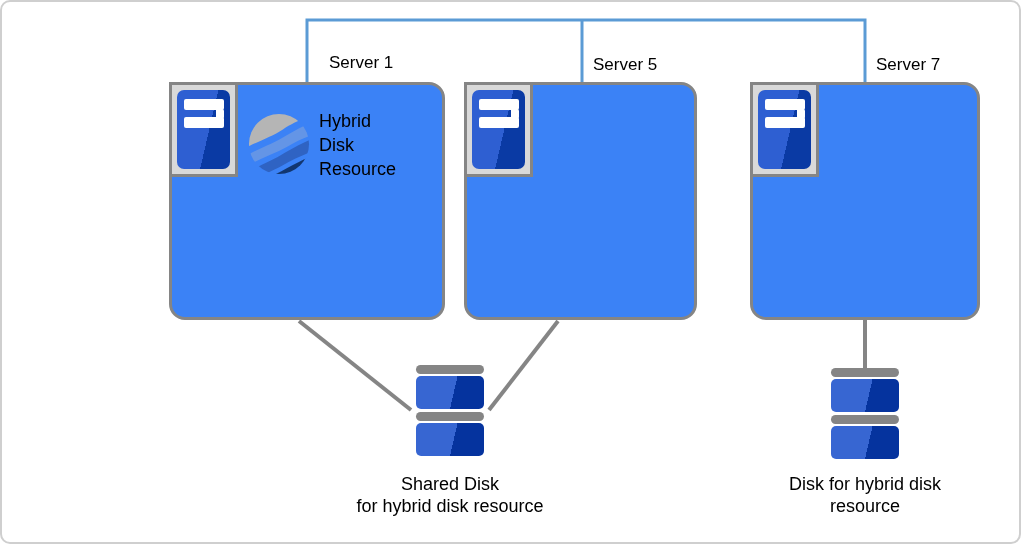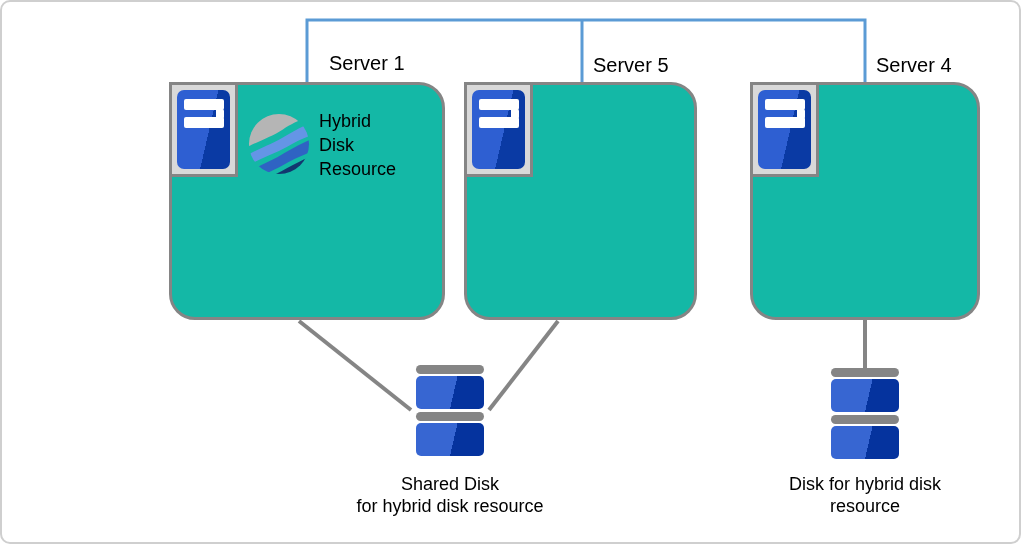--- a/index.html
+++ b/index.html
@@ -13,29 +13,29 @@
     overflow:hidden;
     font-family:"Liberation Sans", sans-serif;
     color:#000;
   }
   .overlay-svg{position:absolute;left:0;top:0;width:1021px;height:544px;pointer-events:none;}
   .net-line{fill:none;stroke:var(--network-line,#5b9bd5);stroke-width:3px;}
   .gray-line{fill:none;stroke:var(--connector,#858585);stroke-width:4px;}
 
   .server-label{
     position:absolute;
-    font-size:20px;line-height:20px;
+    font-size:17px;line-height:20px;
     white-space:nowrap;
   }
   .server-box{
     position:absolute;
     box-sizing:border-box;
-    background:#14b8a6;
+    background:#3b82f6;
     border:3px solid var(--box-border,#858585);
-    border-radius:26px;
+    border-radius:16px;
   }
   .server-icon{
     position:absolute;left:-3px;top:-3px;
     width:69px;height:95px;
     box-sizing:border-box;
     background:var(--icon-frame-fill,#d9d9d9);
     border:3px solid var(--box-border,#858585);
   }
   .tower{
     position:absolute;left:5px;top:5px;
@@ -79,21 +79,21 @@
 
   <svg class="overlay-svg" viewBox="0 0 1021 544">
     <path class="net-line" d="M305 80 L305 18 L863 18 L863 80 M580 18 L580 80"></path>
     <path class="gray-line" d="M297 319 L409 408"></path>
     <path class="gray-line" d="M556 319 L487 408"></path>
     <path class="gray-line" d="M863 318 L863 367"></path>
   </svg>
 
   <div class="server-label" style="left:327px;top:51px">Server 1</div>
   <div class="server-label" style="left:591px;top:53px">Server 5</div>
-  <div class="server-label" style="left:874px;top:53px">Server 4</div>
+  <div class="server-label" style="left:874px;top:53px">Server 7</div>
 
   <div class="server-box" style="left:167px;top:80px;width:276px;height:238px">
     <div class="server-icon">
       <div class="tower">
         <div class="bars">
           <div class="bar b1"></div>
           <div class="bar b2"></div>
           <div class="bar-join"></div>
         </div>
       </div>

